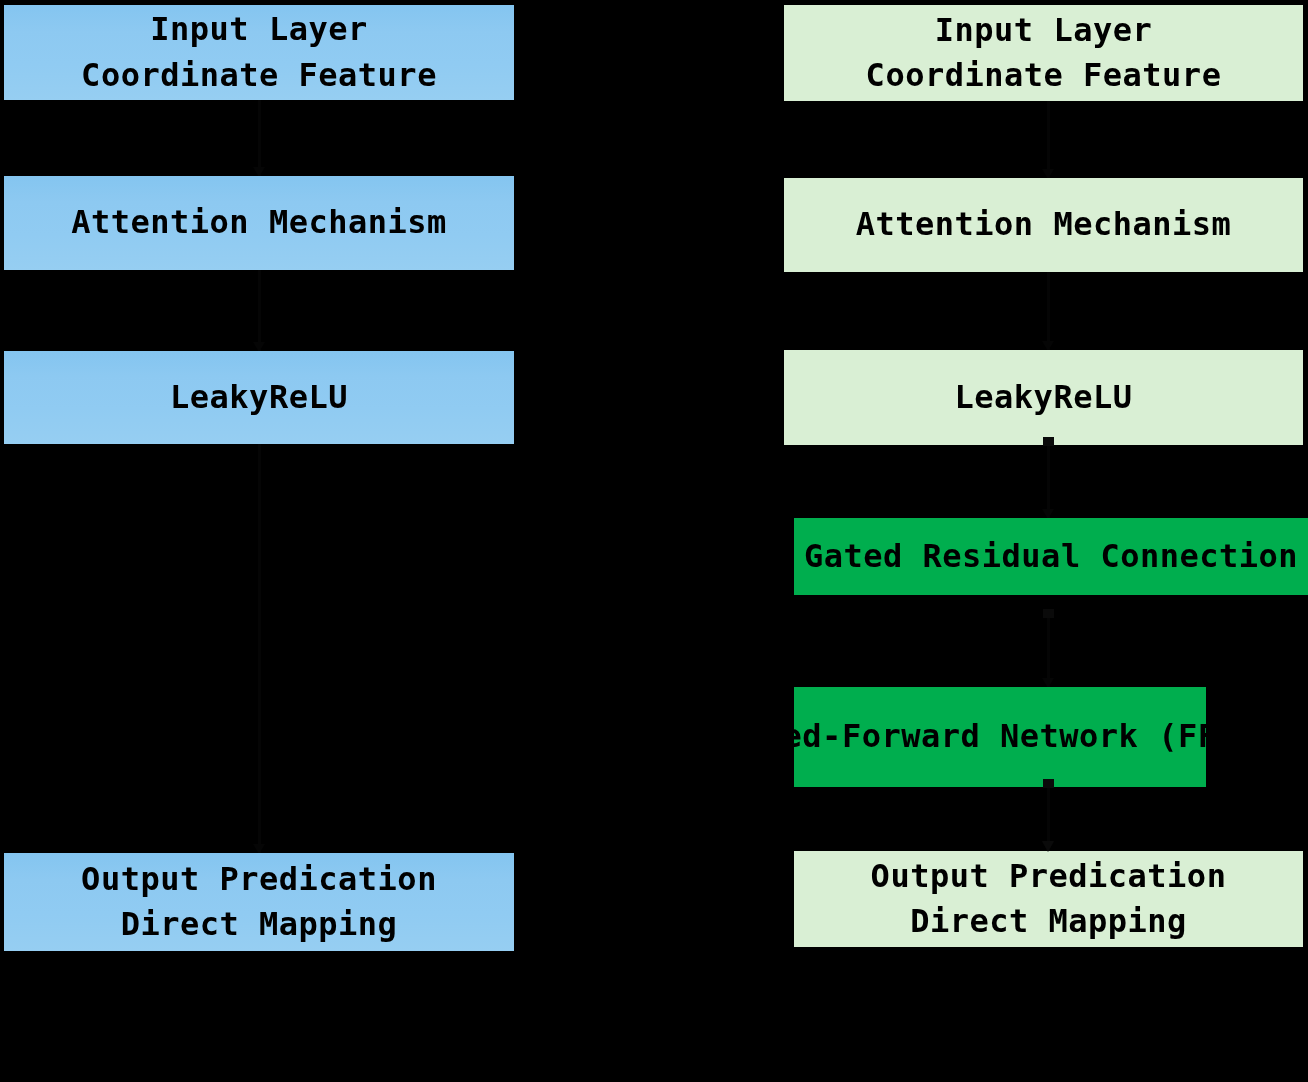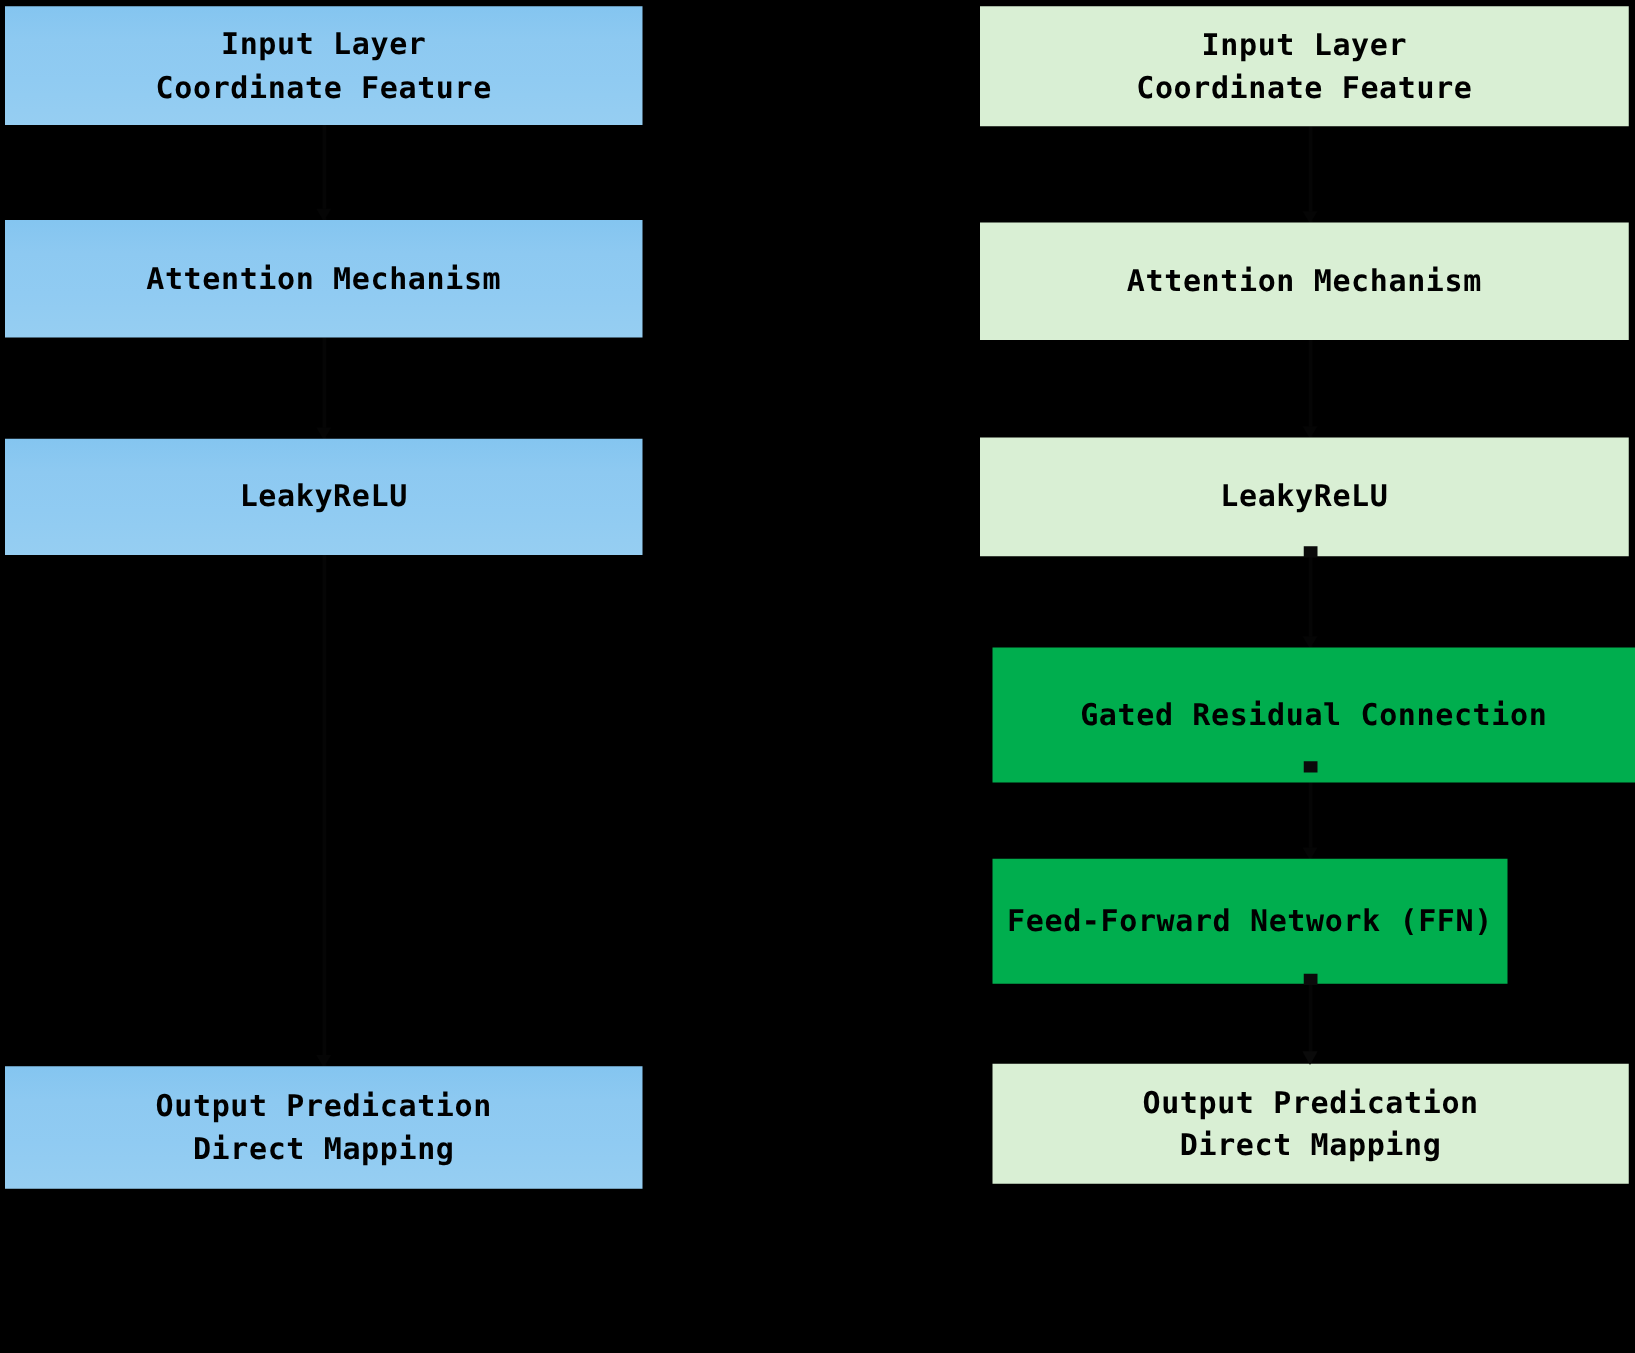--- a/index.html
+++ b/index.html
@@ -28,21 +28,21 @@
   
   .node {
     position: absolute;
     display: flex;
     flex-direction: column;
     align-items: center;
     justify-content: center;
     text-align: center;
     color: #000000;
     font-weight: bold;
-    font-size: 24px;
+    font-size: 32px;
     line-height: 1.42;
     letter-spacing: 0.5px;
     white-space: pre;
   }
 
   .node .line { display: block; }
 
   
   .node.blue {
     background: linear-gradient(180deg, #84C5F0 0%, #8DC9F1 28%, #90CBF2 62%, #96CEF2 100%);
@@ -134,21 +134,21 @@
     <div style="position: absolute; left: 0px; top: 0px; width: 100%; height: 100%;">
       <div class="node blue" style="left: 4px; top: 5px; width: 510px; height: 95px;"><span class="line">Input Layer</span><span class="line">Coordinate Feature</span></div>
       <div class="node blue" style="left: 4px; top: 176px; width: 510px; height: 94px;"><span class="line">Attention Mechanism</span></div>
       <div class="node blue" style="left: 4px; top: 351px; width: 510px; height: 93px;"><span class="line">LeakyReLU</span></div>
       <div class="node blue" style="left: 4px; top: 853px; width: 510px; height: 98px;"><span class="line">Output Predication</span><span class="line">Direct Mapping</span></div>
     </div>
     <div style="position: absolute; left: 0px; top: 0px; width: 100%; height: 100%;">
       <div class="node lightgreen" style="left: 784px; top: 5px; width: 519px; height: 96px;"><span class="line">Input Layer</span><span class="line">Coordinate Feature</span></div>
       <div class="node lightgreen" style="left: 784px; top: 178px; width: 519px; height: 94px;"><span class="line">Attention Mechanism</span></div>
       <div class="node lightgreen" style="left: 784px; top: 350px; width: 519px; height: 95px;"><span class="line">LeakyReLU</span></div>
-      <div class="node darkgreen" style="left: 794px; top: 518px; width: 514px; height: 108px;"><span class="line">Gated Residual Connection</span></div>
+      <div class="node darkgreen" style="left: 794px; top: 518px; width: 514px; height: 77px;"><span class="line">Gated Residual Connection</span></div>
       <div class="node darkgreen" style="left: 794px; top: 687px; width: 412px; height: 100px;"><span class="line">Feed-Forward Network (FFN)</span></div>
       <div class="node lightgreen" style="left: 794px; top: 851px; width: 509px; height: 96px;"><span class="line">Output Predication</span><span class="line">Direct Mapping</span></div>
     </div>
     <div class="arrow-nub" style="left: 1048px; top: 437px;"></div>
     <div class="arrow-nub" style="left: 1048px; top: 609px;"></div>
     <div class="arrow-nub" style="left: 1048px; top: 779px;"></div>
     <div class="arrow-nub tip" style="left: 1048px; top: 841px;"></div>
   </div>
 
 </body></html>

